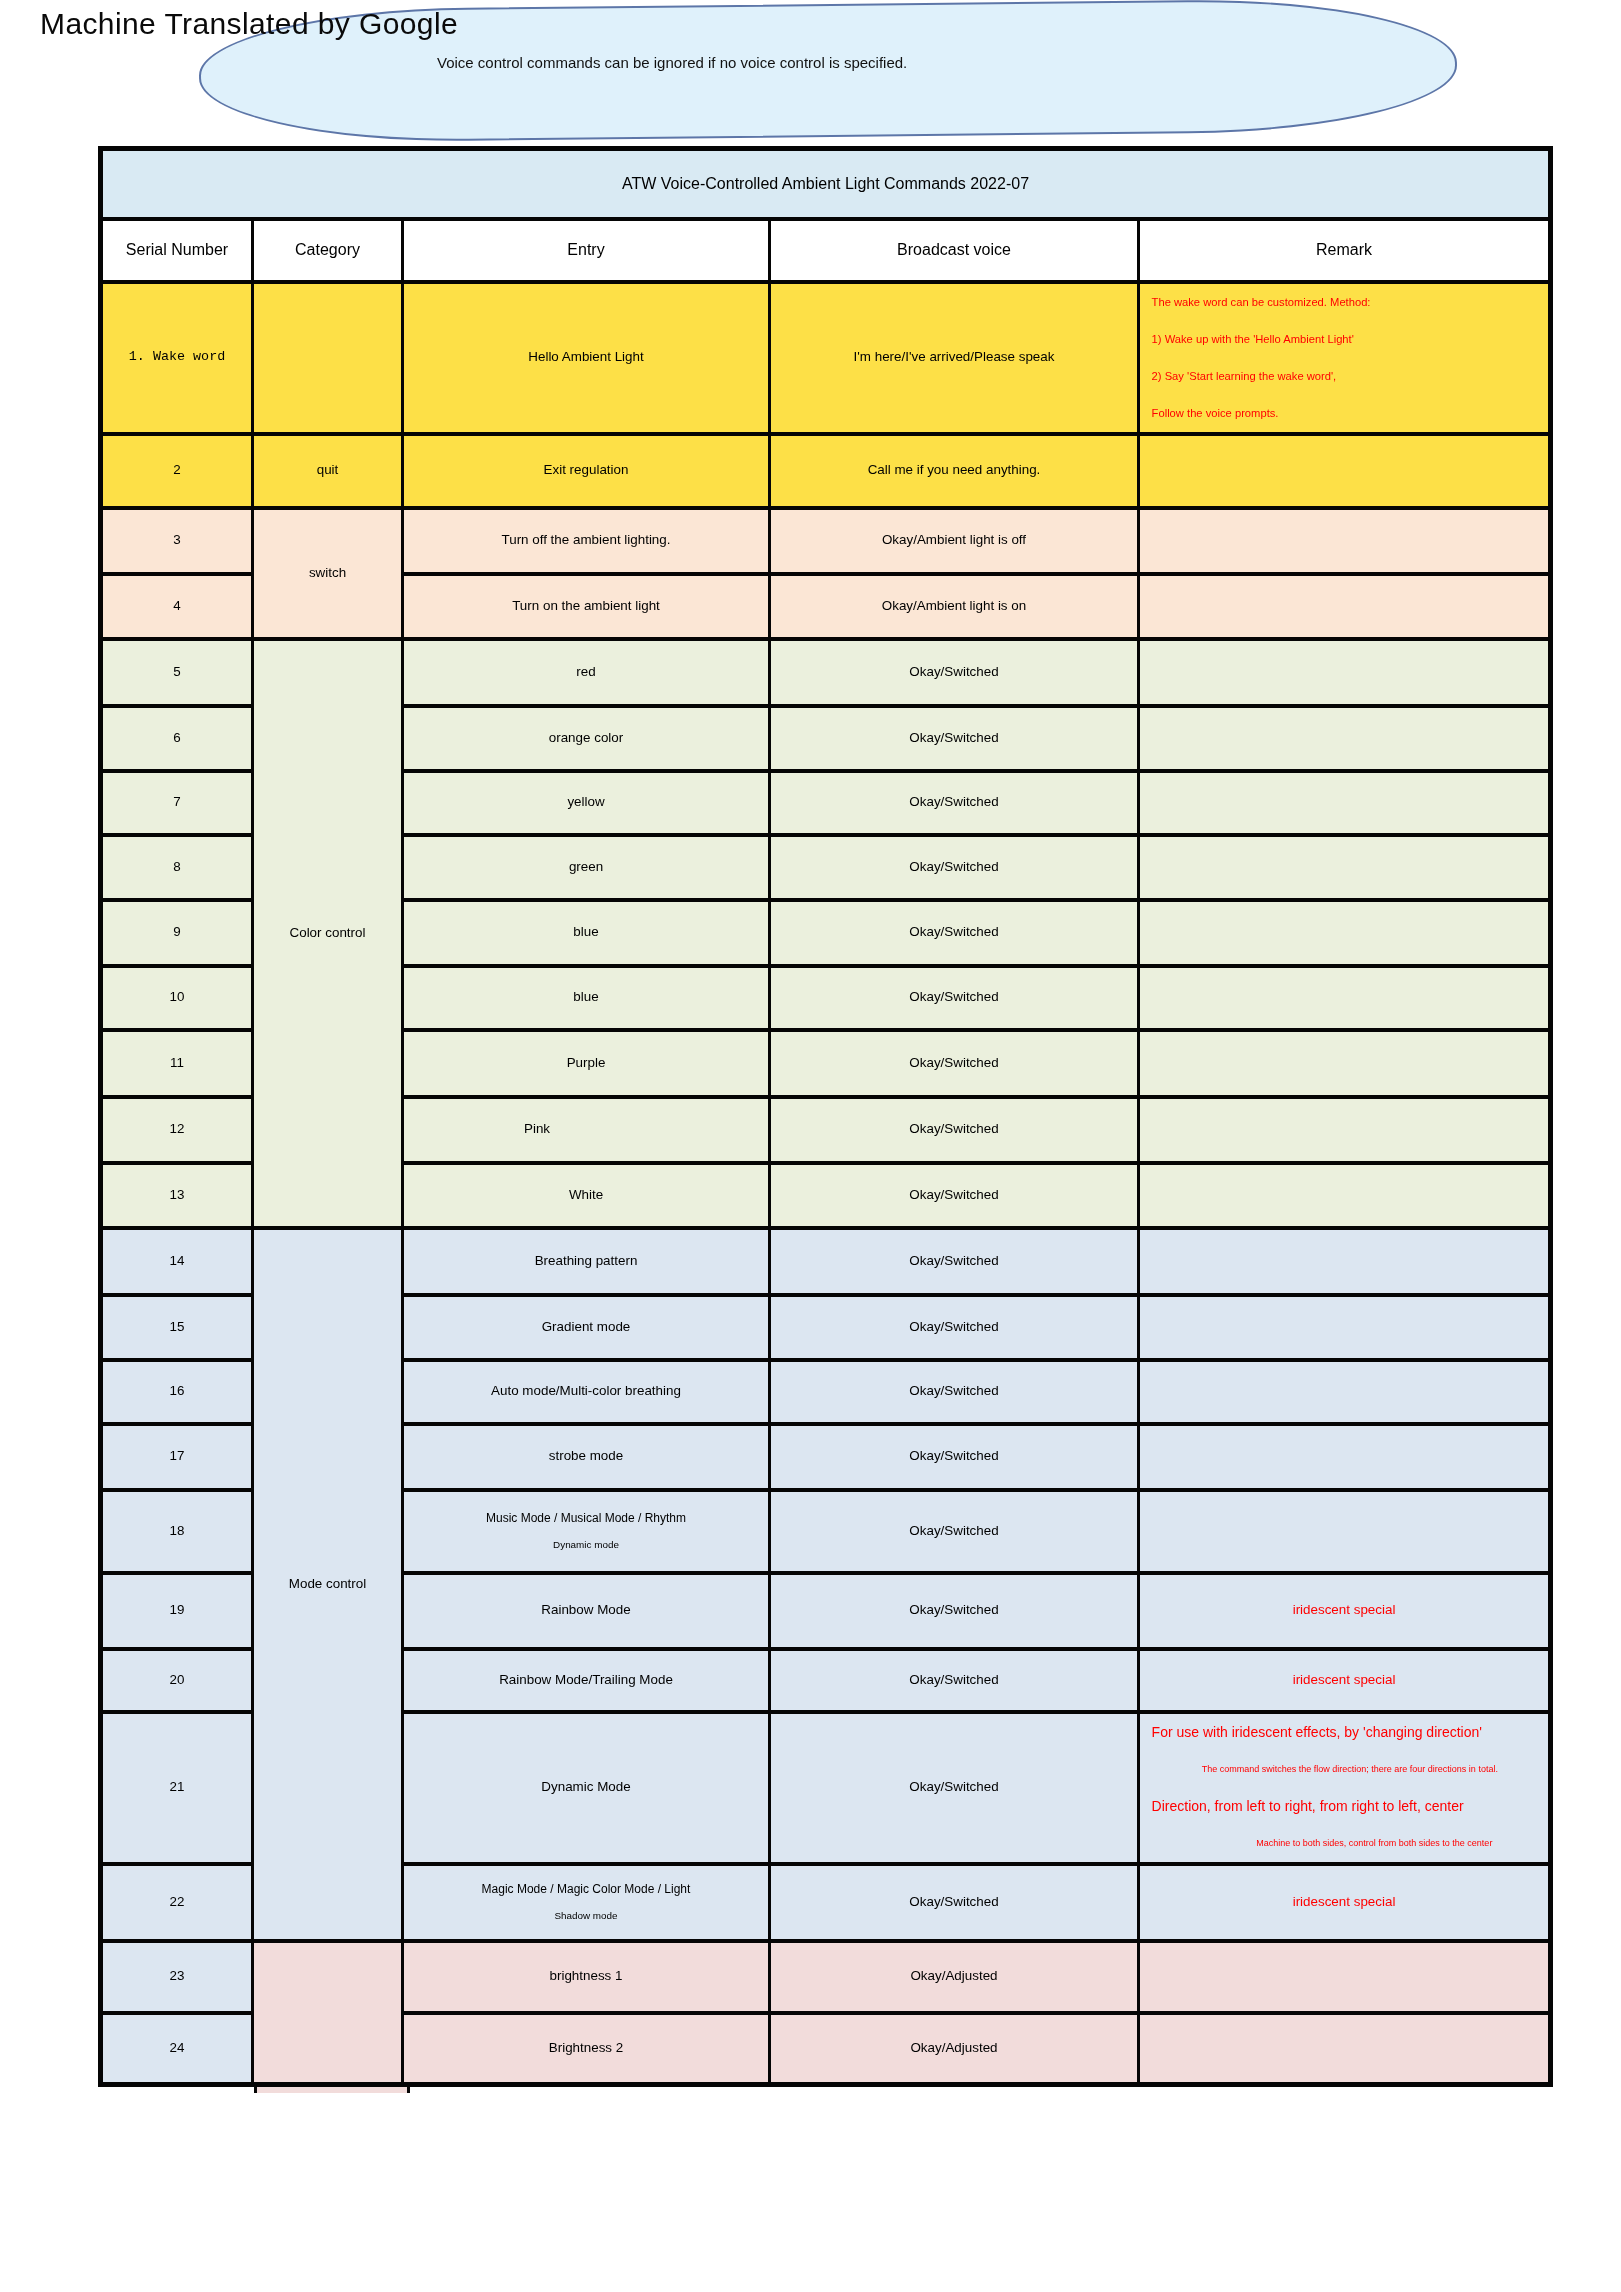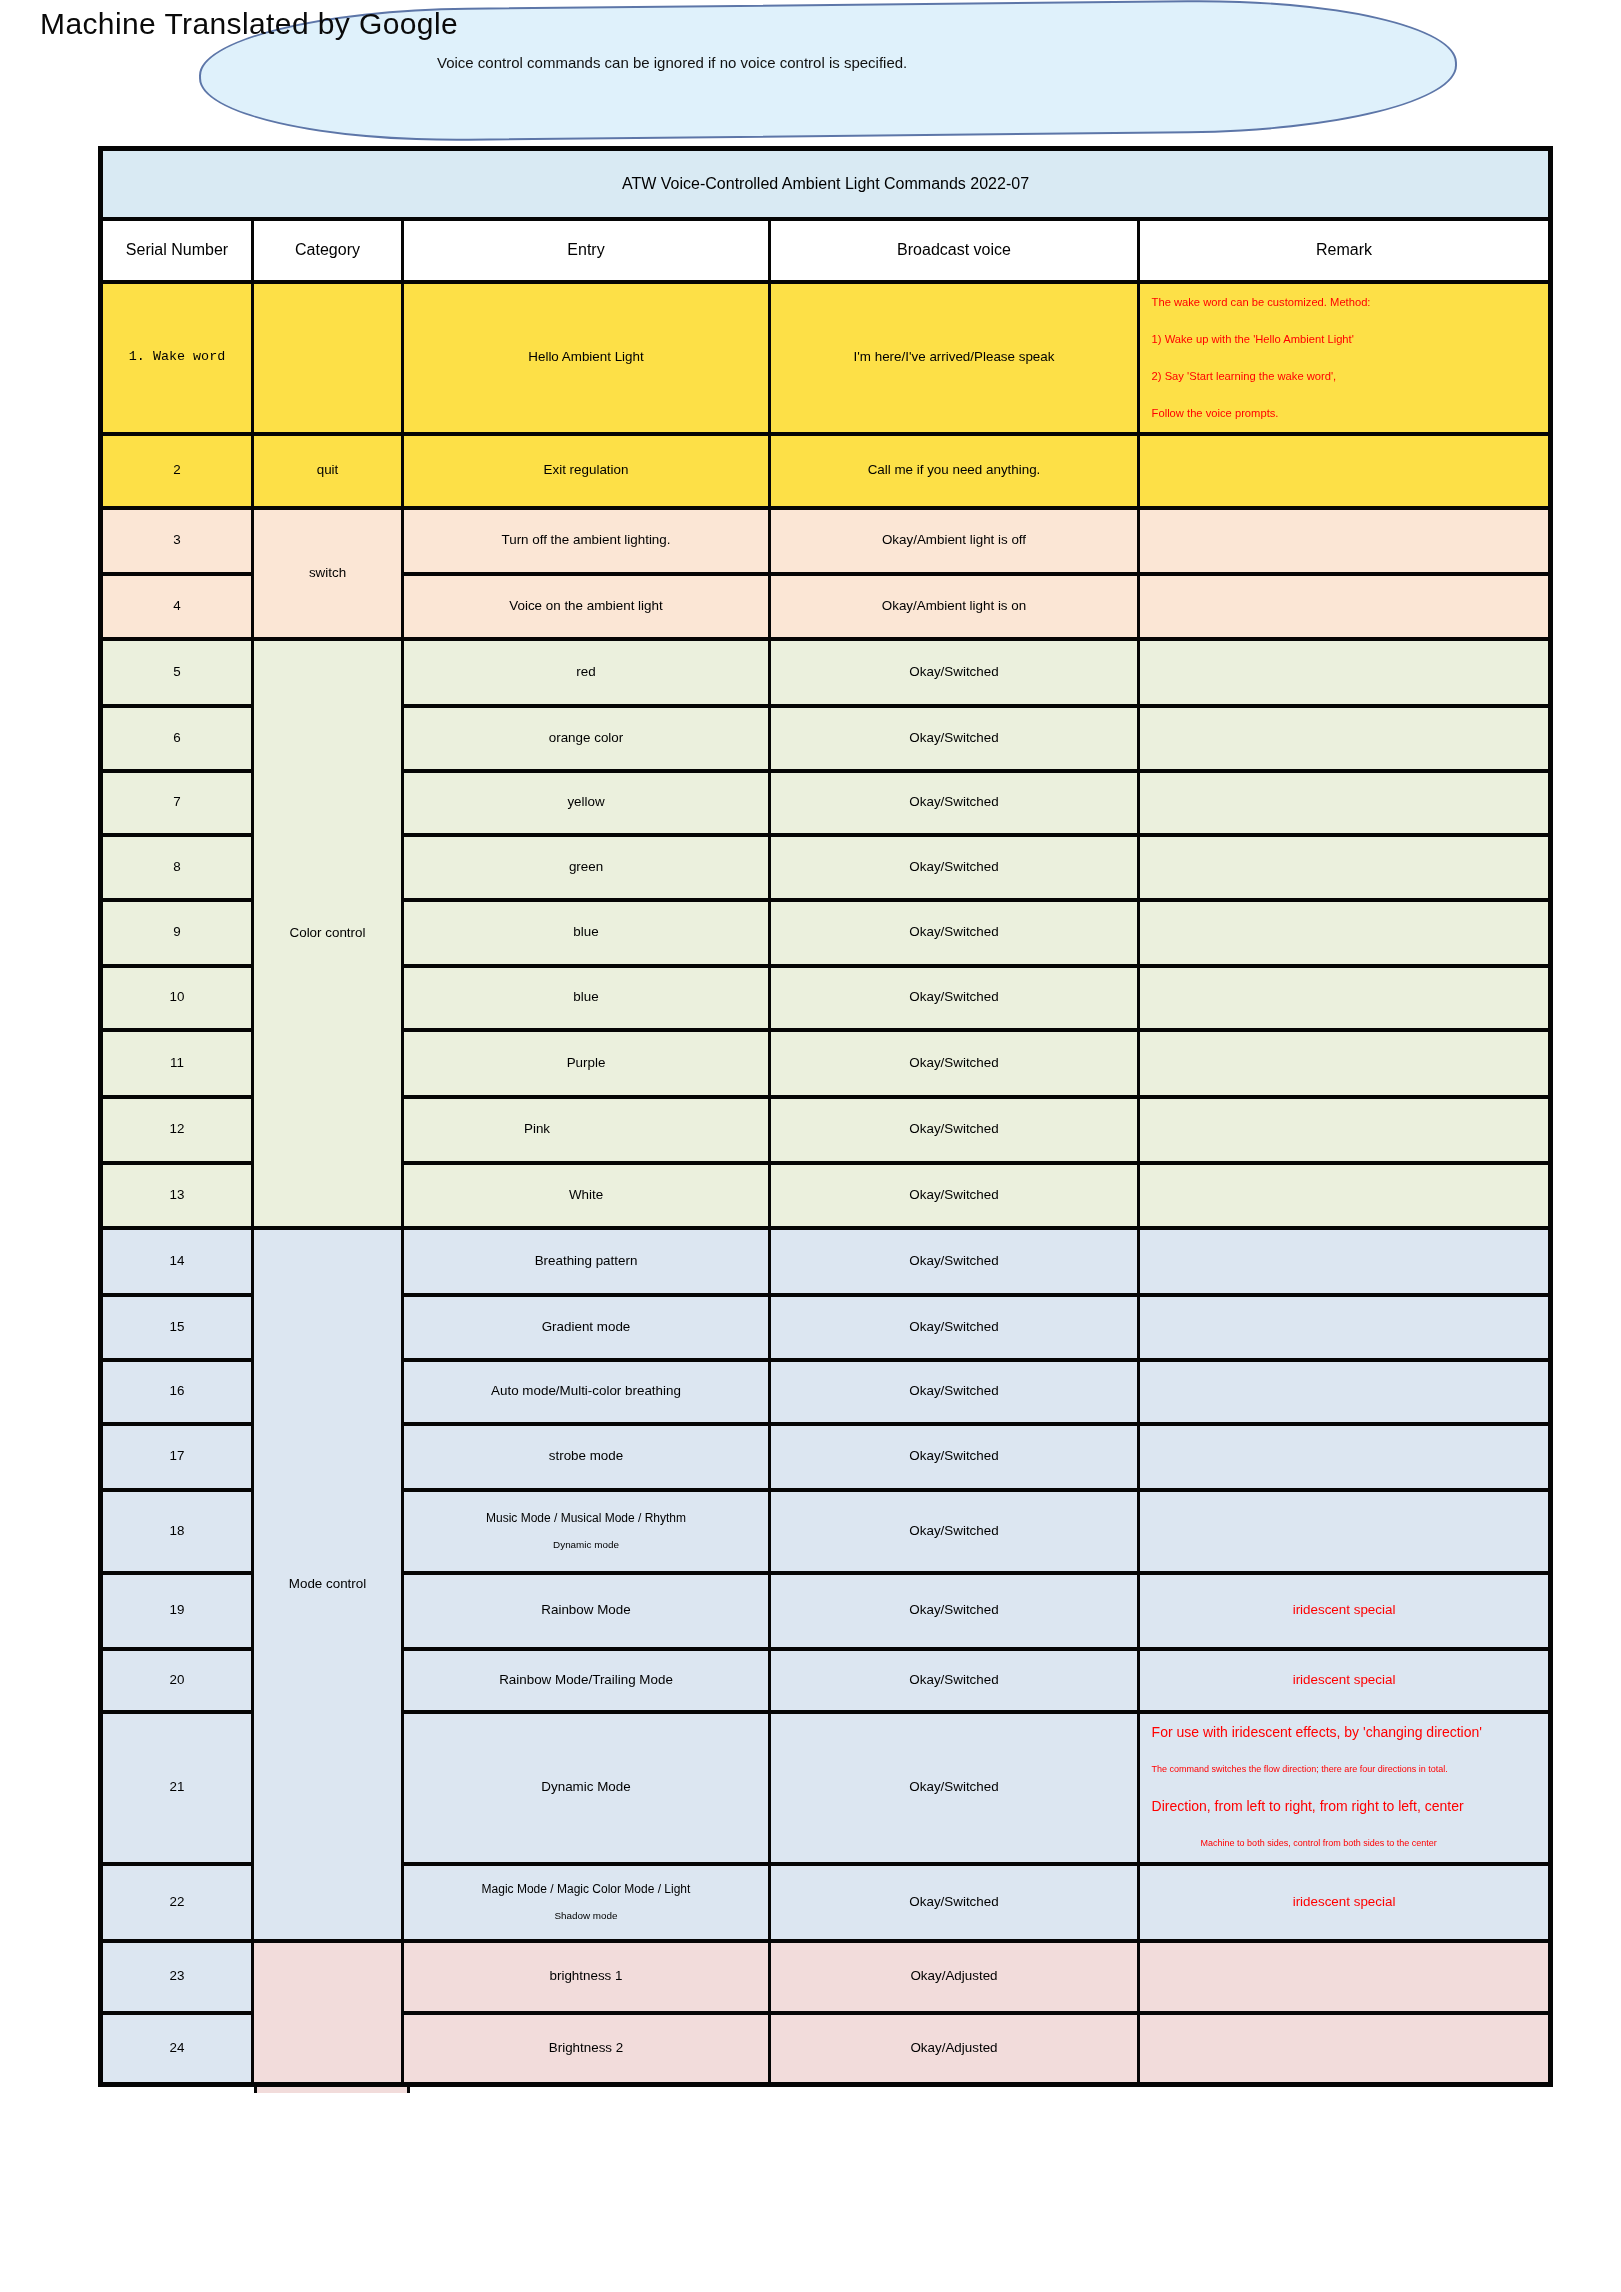--- a/index.html
+++ b/index.html
@@ -57,21 +57,21 @@
   .fs12{font-size:10.7px}.fs125{font-size:11.2px}.fs13{font-size:11.6px}
   .fs14{font-size:12.5px}.fs15{font-size:12px}.fs16{font-size:14.3px}
   .fs17{font-size:15px}
   .shift-left{position:relative;left:-49px;}
   .two-line{display:flex;flex-direction:column;justify-content:center;align-items:center;gap:13.4px;}
   .two-line .sub{font-size:9.9px;}
   
   td.remark{color:#FF0000;}
   .remark-block{ text-align:left;padding-left:11.6px;}
   .remark-block div{height:37px;line-height:37px;white-space:nowrap;overflow:visible;font-size:11.2px;}
-  .remark-block div.sm{font-size:9px;}
+  .remark-block div.sm{font-size:9px;text-align:center;}
   .remark-block div.lg{font-size:14px;}
   td.remark-center{color:#FF0000;font-size:10.7px;}
   
   .pink-stub{
     position:absolute;left:254px;top:2078px;width:150px;height:15px;
     background:#F2DCDB;border-left:3.6px solid #050505;border-right:3.6px solid #050505;
     z-index:1;
   }
 </style>
 </head>
@@ -129,21 +129,21 @@
 
   <tr class="r-peach" style="height:66px">
     <td class="serial">3</td>
     <td class="category" rowspan="2">switch</td>
     <td class="fs11">Turn off the ambient lighting.</td>
     <td class="fs16">Okay/Ambient light is off</td>
     <td class="remark"></td>
   </tr>
   <tr class="r-peach" style="height:65px">
     <td class="serial">4</td>
-    <td class="fs115">Voice on the ambient light</td>
+    <td class="fs115">Turn on the ambient light</td>
     <td class="fs16">Okay/Ambient light is on</td>
     <td class="remark"></td>
   </tr>
 
   <tr class="r-green" style="height:67px">
     <td class="serial">5</td>
     <td class="category" rowspan="9">Color control</td>
     <td class="fs15">red</td>
     <td class="fs15">Okay/Switched</td>
     <td class="remark"></td>

